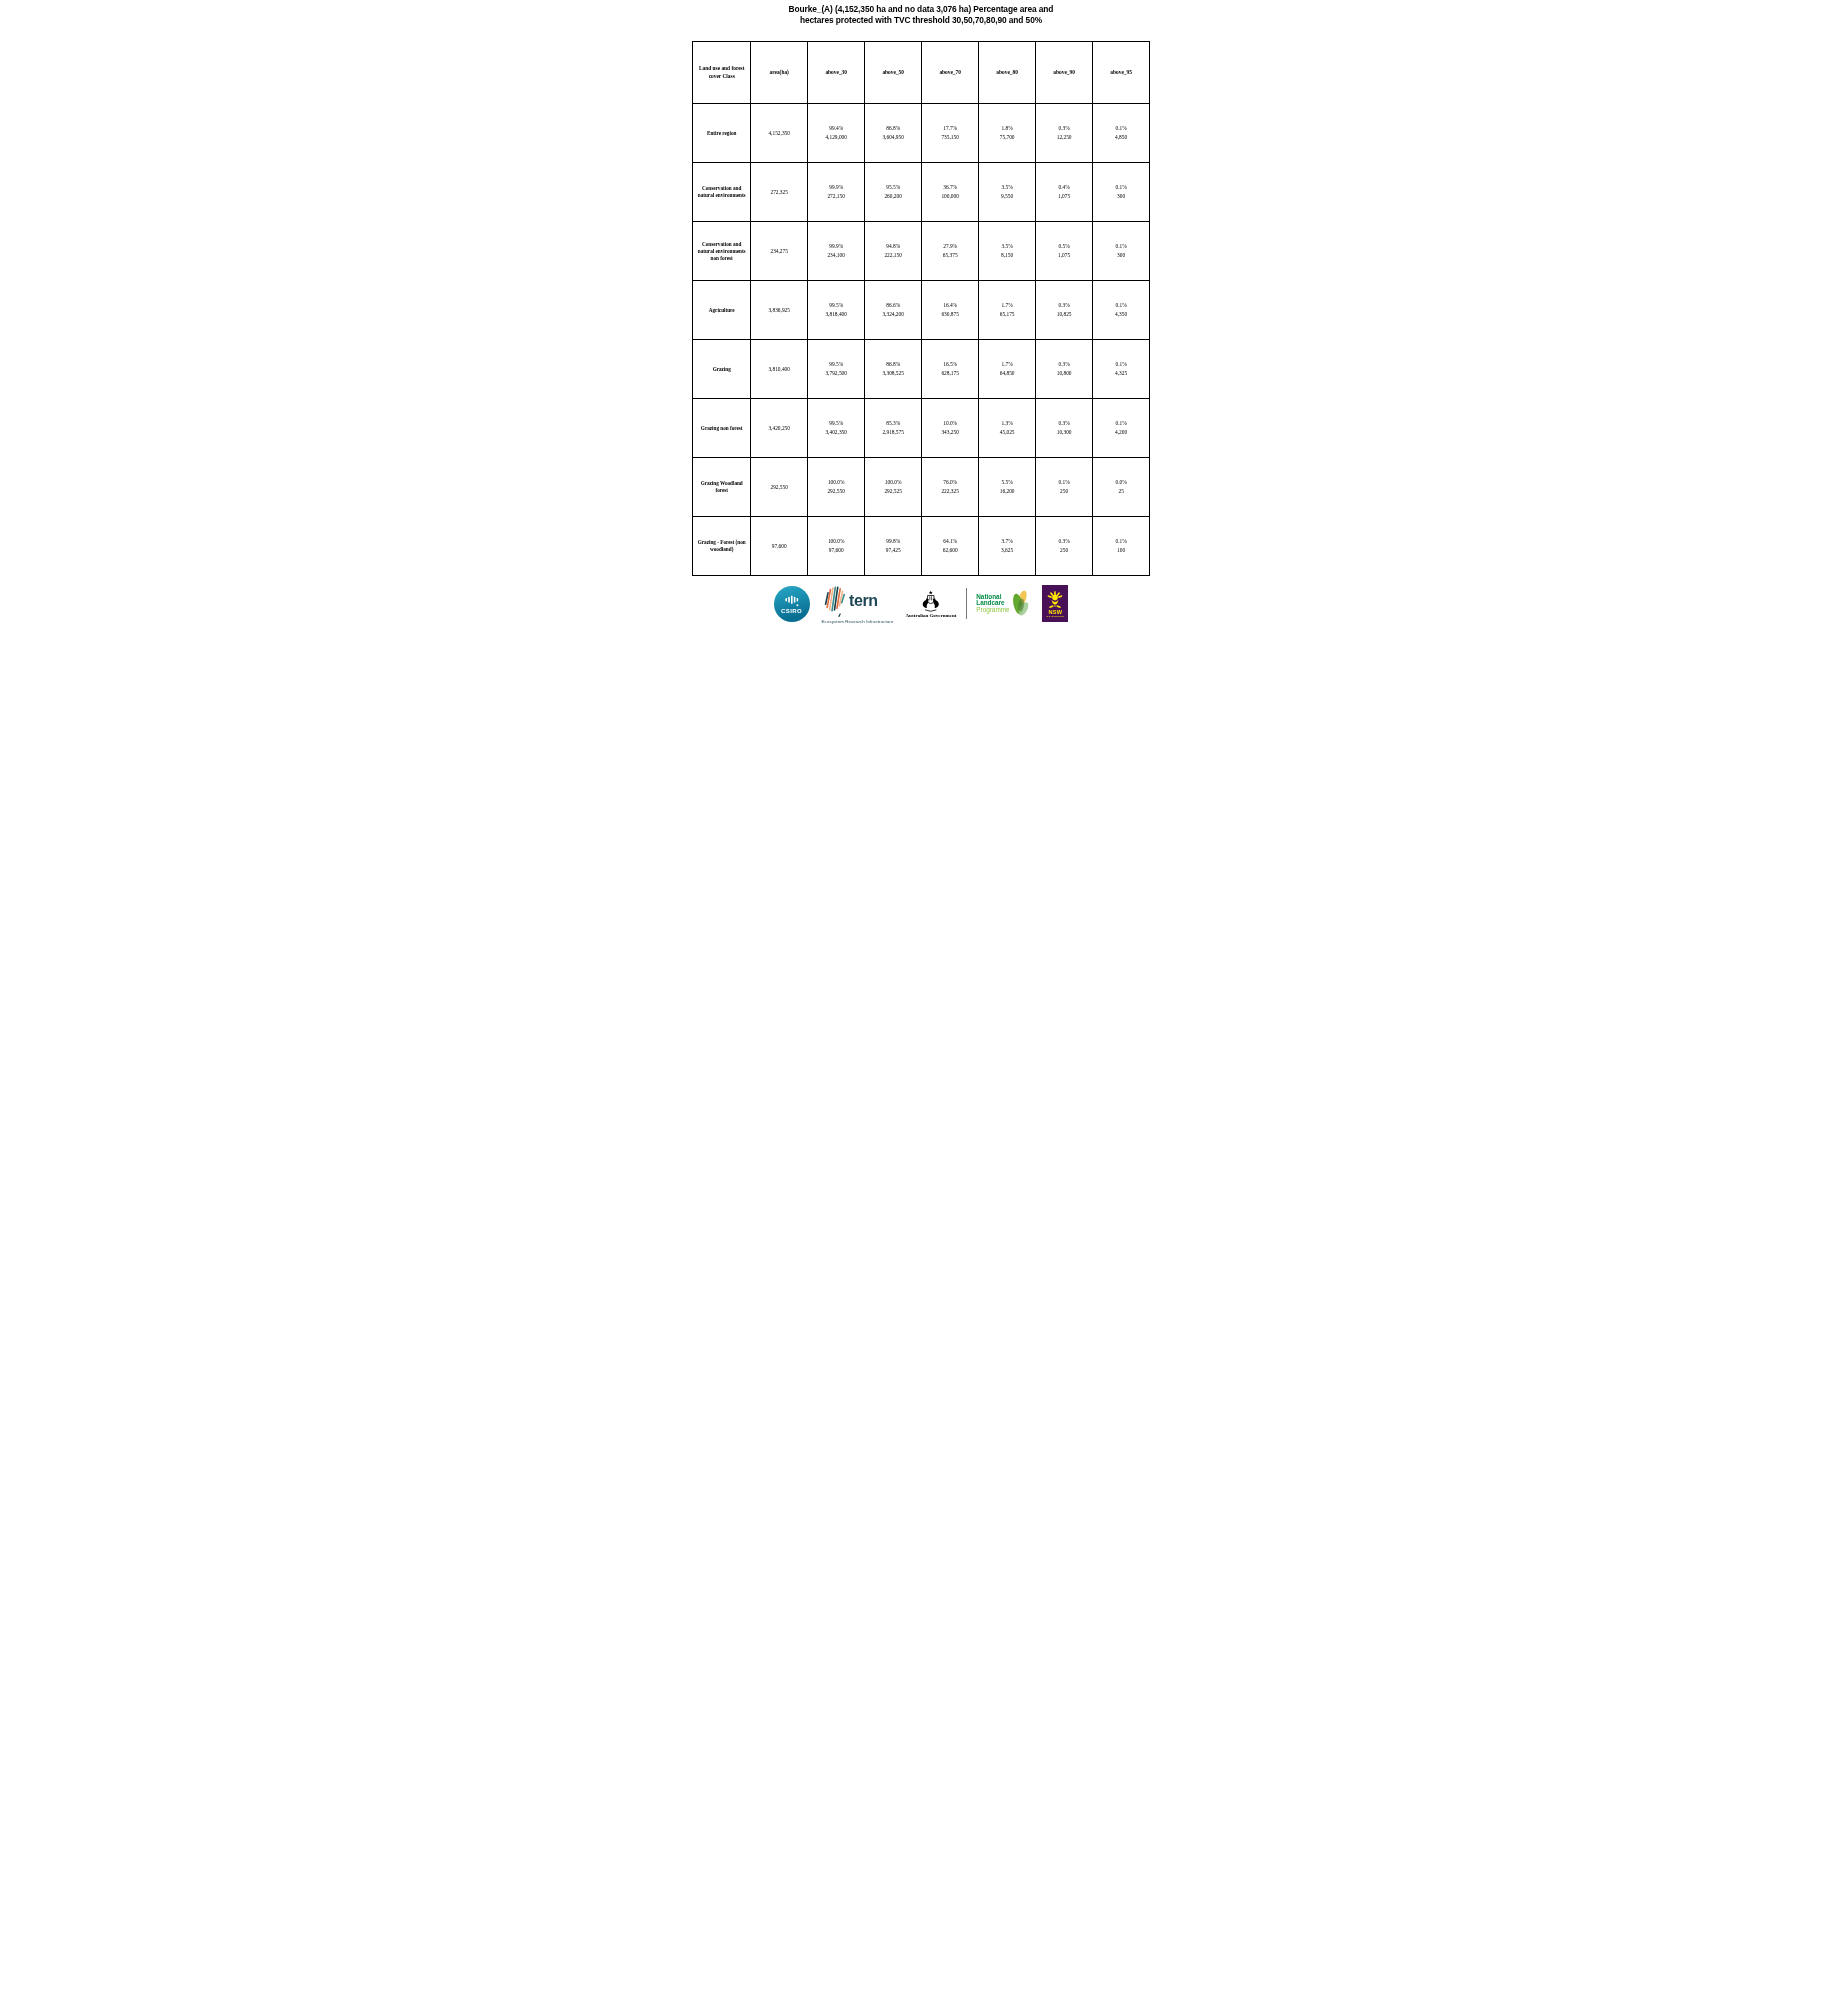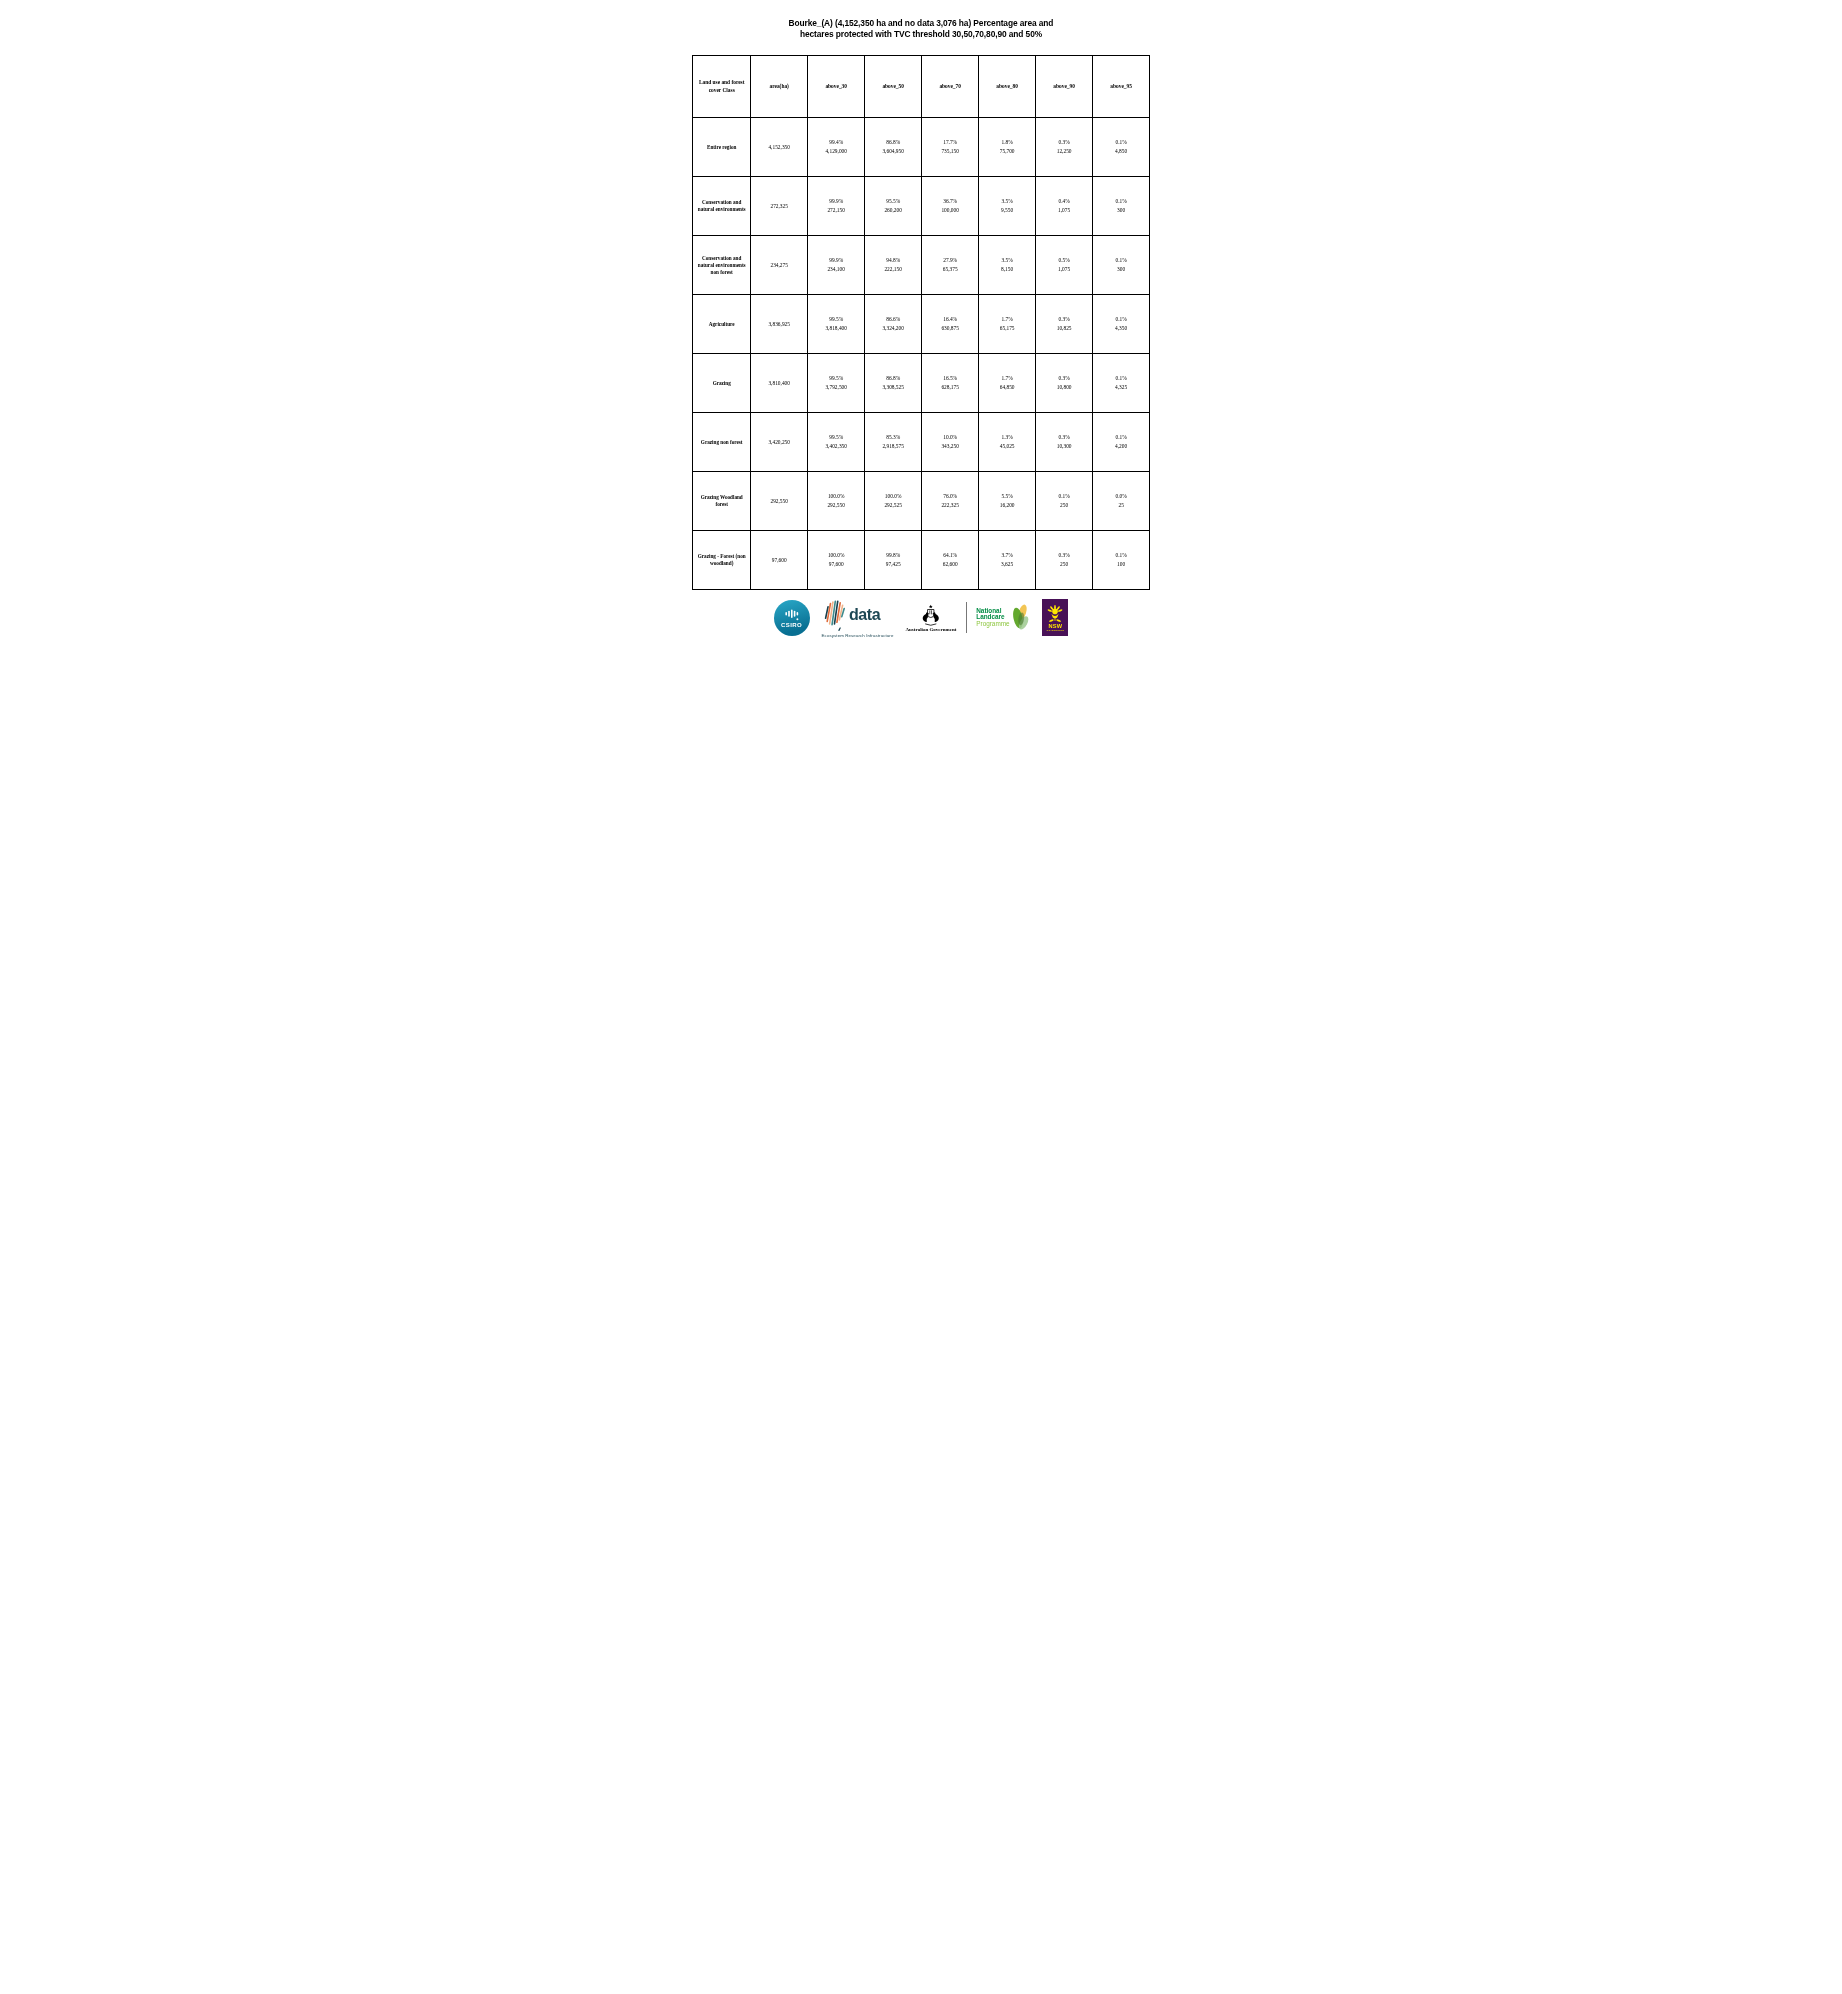--- a/index.html
+++ b/index.html
@@ -1,18 +1,18 @@
 <!DOCTYPE html>
 <html style="--csiro-top: #2aa9c8; --csiro-bottom: #086f92; --tern-dark: #1d4754; --tern-coral: #e06a3a; --tern-peach: #f0b58d; --tern-teal: #3d8a8b; --landcare-dark: #008c44; --landcare-light: #8dc63f; --leaf-green: #63a82e; --leaf-yellow: #f1c24b; --nsw-purple: #481157; --nsw-yellow: #ffe600;font-size:6.4px"><head>
 <meta charset="utf-8">
 <style>
   html,body{margin:0;padding:0;background:#ffffff;}
   .page{
     width:460px;height:630px;background:#fff;position:relative;
-    font-family:"Liberation Sans",sans-serif;margin:14px auto;overflow:hidden;
+    font-family:"Liberation Sans",sans-serif;margin:0 auto;overflow:hidden;
   }
   .title{
     margin:4px auto 0;text-align:center;font-weight:bold;
     font-size:8.4px;line-height:1.32;letter-spacing:-0.1px;color:#000;
     font-family:"Liberation Sans",sans-serif;
   }
   table.data{
     border-collapse:collapse;table-layout:fixed;
     width:458px;margin:15px 1.2px 0 1.2px;
     border:1.2px solid #000;
@@ -365,21 +365,21 @@
             <line x1="20" y1="14" x2="12" y2="58" stroke="#e06a3a"></line>
             <line x1="26" y1="10" x2="18" y2="64" stroke="#f0b58d"></line>
             <line x1="32" y1="8" x2="24" y2="66" stroke="#3d8a8b"></line>
             <line x1="38" y1="8" x2="30" y2="64" stroke="#17404d"></line>
             <line x1="44" y1="12" x2="36" y2="60" stroke="#e06a3a"></line>
             <line x1="50" y1="18" x2="42" y2="54" stroke="#f0b58d"></line>
             <line x1="54" y1="26" x2="48" y2="46" stroke="#3d8a8b"></line>
             <line x1="44" y1="74" x2="41" y2="80" stroke="#17404d" stroke-width="3"></line>
           </g>
         </svg>
-        <div class="tern-word">data</div>
+        <div class="tern-word">tern</div>
       </div>
       <div class="tern-sub">Ecosystem Research Infrastructure</div>
     </div>
 
     <div class="ausgov">
       <svg width="25.5" height="23" viewBox="0 0 64 56">
         <g fill="#000">
           <polygon points="32,1 33.9,4.5 36.8,4.5 34.4,6.8 35,10 32,8.2 29,10 29.6,6.8 27.2,4.5 30.1,4.5"></polygon>
           <path d="M24,13 h16 v12 a8 8 0 0 1 -16 0 z" fill="#ffffff" stroke="#000" stroke-width="2"></path>
           <rect x="29" y="15" width="1.6" height="10"></rect>

